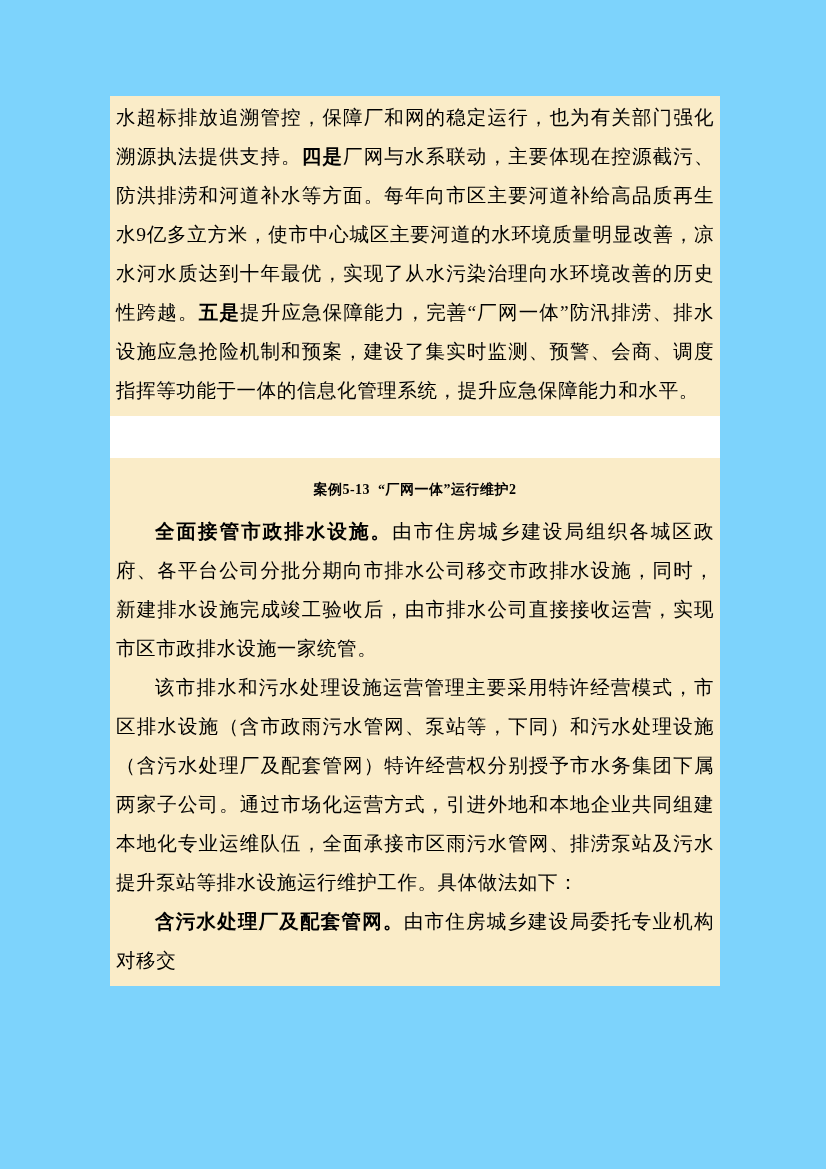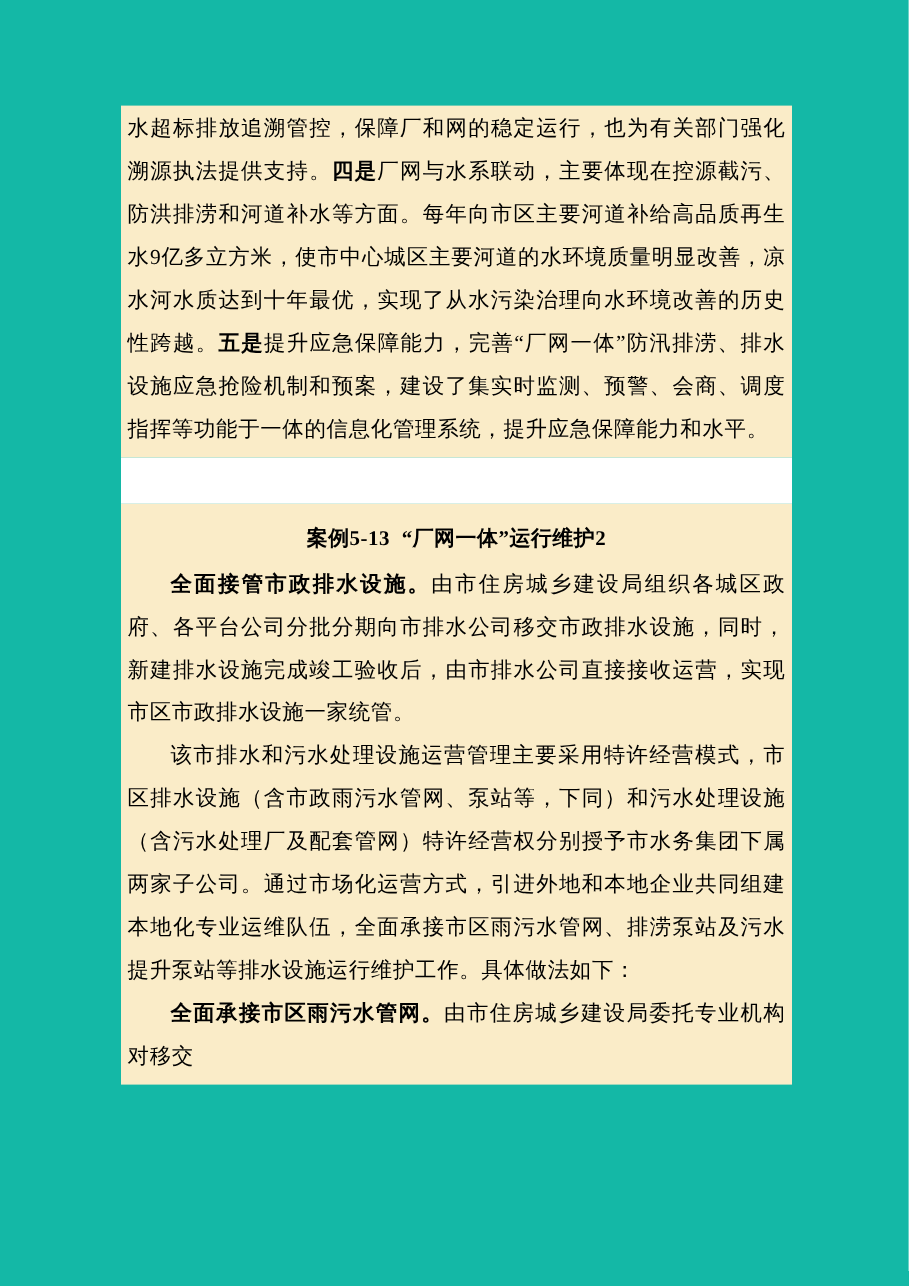--- a/index.html
+++ b/index.html
@@ -9,21 +9,21 @@
   body {
     width: 826px;
     height: 1169px;
     background: #ffffff;
     font-family: "Liberation Serif", serif;
   }
   .page {
     position: relative;
     width: 826px;
     height: 1169px;
-    background: #14b8a6;
+    background: #7dd3fc;
     box-sizing: border-box;
   }
   .content {
     position: absolute;
     left: 110px;
     top: 96px;
     width: 610px;
   }
   .block {
     background: #faecc8;
@@ -47,21 +47,21 @@
     color: #000000;
   }
   p.indent {
     text-indent: 39px;
   }
   .bold {
     font-weight: bold;
   }
   .case-title {
     text-align: center;
-    font-size: 19px;
+    font-size: 14px;
     font-weight: bold;
     line-height: 44px;
     letter-spacing: 0.5px;
     margin: 0;
     padding-top: 8px;
     color: #000000;
   }
   .case-title .num {
     font-family: "Liberation Serif", serif;
   }
@@ -89,18 +89,18 @@
     <div class="gap"></div>
 
     <div class="block block-2">
       <p class="case-title"><span class="num">案例5-13</span>&nbsp;&nbsp;<span>“厂网一体”运行维护2</span></p>
 
 
       <p class="indent"><span class="bold">全面接管市政排水设施。</span><span>由市住房城乡建设局组织各城区政府、各平台公司分批分期向市排水公司移交市政排水设施，同时，新建排水设施完成竣工验收后，由市排水公司直接接收运营，实现市区市政排水设施一家统管。</span></p>
 
       <p class="indent">该市排水和污水处理设施运营管理主要采用特许经营模式，市区排水设施（含市政雨污水管网、泵站等，下同）和污水处理设施（含污水处理厂及配套管网）特许经营权分别授予市水务集团下属两家子公司。通过市场化运营方式，引进外地和本地企业共同组建本地化专业运维队伍，全面承接市区雨污水管网、排涝泵站及污水提升泵站等排水设施运行维护工作。具体做法如下：</p>
 
-      <p class="indent"><span class="bold">全面承接市区雨污水管网。</span><span>由市住房城乡建设局委托专业机构对移交</span></p>
+      <p class="indent"><span class="bold">含污水处理厂及配套管网。</span><span>由市住房城乡建设局委托专业机构对移交</span></p>
     </div>
 
   </div>
 
 </div>
 
 </body></html>

